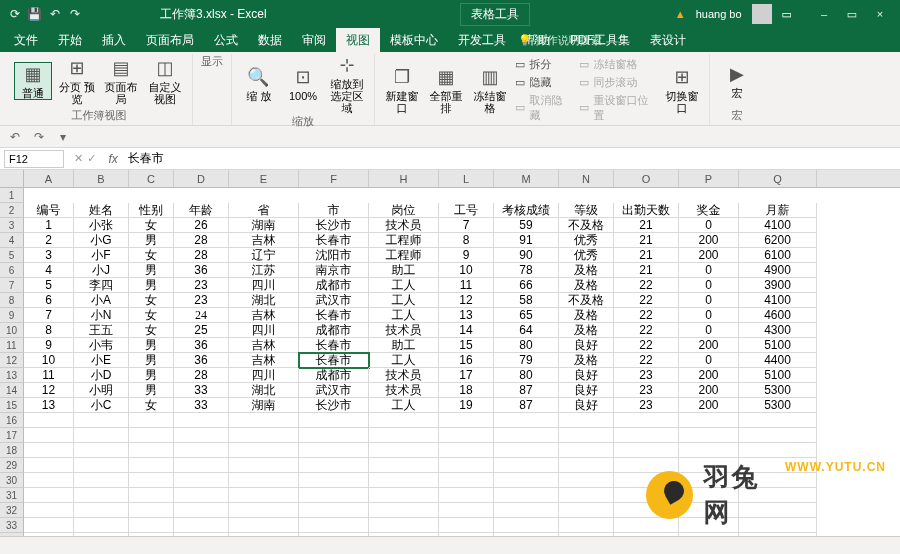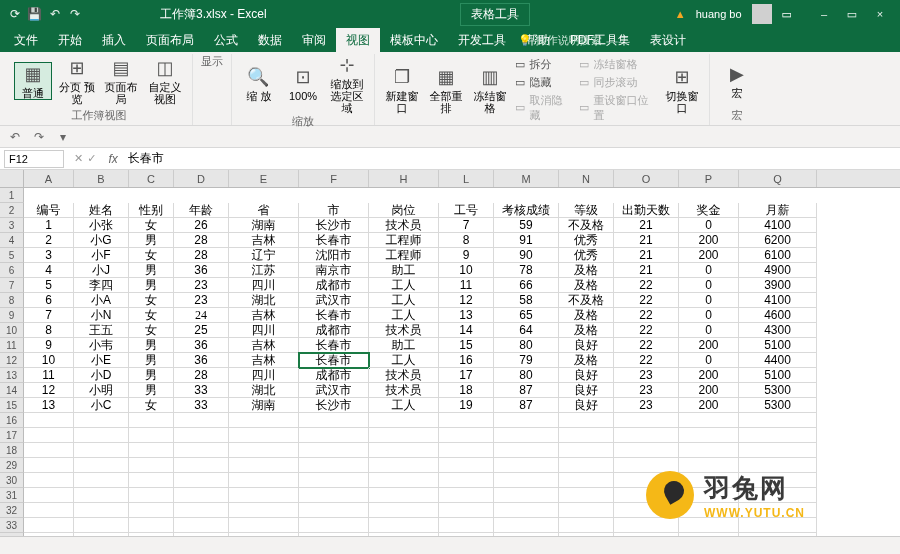--- a/index.html
+++ b/index.html
@@ -54,21 +54,21 @@
 .cells { position: relative; }
 .row { display: flex; height: 15px; }
 .cell { border-right: 1px solid #d9d9d9; border-bottom: 1px solid #d9d9d9; text-align: center; font-size: 12px; line-height: 15px; overflow: hidden; white-space: nowrap; }
 .row.hdr .cell { font-weight: normal; }
 .merged-title { position: absolute; top: 0; left: 0; height: 15px; line-height: 15px; text-align: center; font-size: 13px; border-bottom: 1px solid #d9d9d9; }
 .active-cell { outline: 2px solid #1a7a44; outline-offset: -1px; }
 
 .watermark { position: absolute; right: 14px; top: 465px; width: 240px; height: 60px; display: flex; align-items: center; gap: 10px; pointer-events: none; }
 .wm-logo { width: 48px; height: 48px; background: #f5b817; border-radius: 50%; position: relative; }
 .wm-logo::before { content: ""; position: absolute; width: 20px; height: 20px; background: #2a2a2a; border-radius: 50% 50% 50% 0; top: 10px; left: 18px; transform: rotate(-30deg); }
-.wm-text { display: flex; flex-direction: column; }
+.wm-text { display: flex; }
 .wm-text .cn { font-size: 26px; font-weight: bold; color: #3a3a3a; letter-spacing: 2px; }
 .wm-text .url { font-size: 12px; color: #f5b817; font-weight: bold; letter-spacing: 1px; }
 
 .sheet-tabs { position: absolute; bottom: 0; left: 0; right: 0; height: 18px; border-top: 1px solid #ccc; background: #f3f2f1; }
 </style>
 </head>
 <body>
 
 <div class="titlebar">
   <div class="left-icons">

